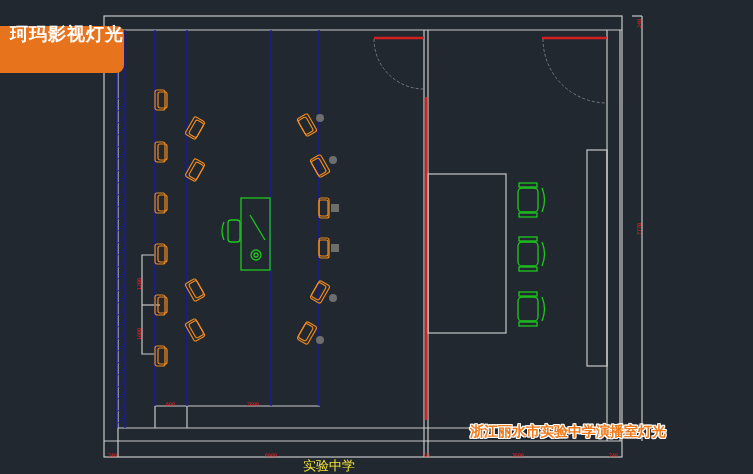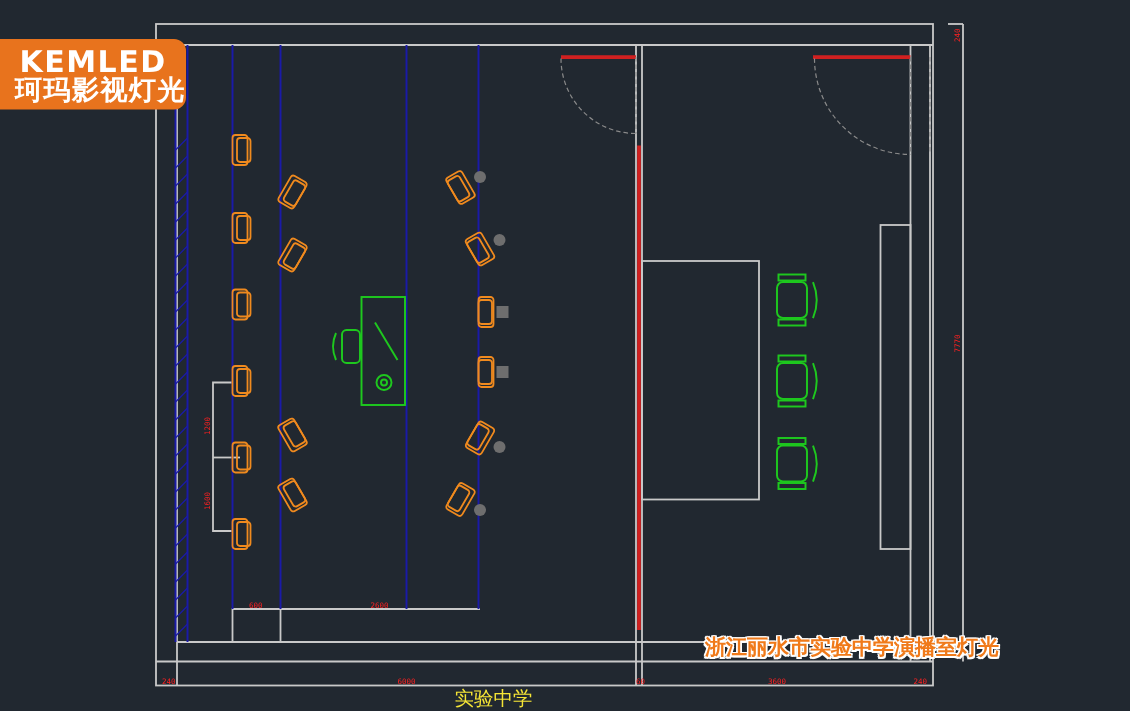--- a/index.html
+++ b/index.html
@@ -202,21 +202,20 @@
     <g transform="translate(528,309)">
         <rect x="-10" y="-12" width="20" height="24" rx="4"></rect>
         <rect x="-9" y="-17" width="18" height="4"></rect>
         <rect x="-9" y="13" width="18" height="4"></rect>
         <path d="M14 -12 Q19 0 14 12"></path>
       </g>
   </g>
 </svg>
 
 <div class="logo">
-  <div class="en">KEMLED</div>
   <div class="cn">珂玛影视灯光</div>
 </div>
 
 <div class="dim" style="left:108px;top:452px">240</div>
 <div class="dim" style="left:265px;top:452px">6000</div>
 <div class="dim" style="left:424px;top:452px">60</div>
 <div class="dim" style="left:512px;top:452px">3600</div>
 <div class="dim" style="left:609px;top:452px">240</div>
 <div class="dim" style="left:166px;top:401px">600</div>
 <div class="dim" style="left:247px;top:401px">2600</div>

